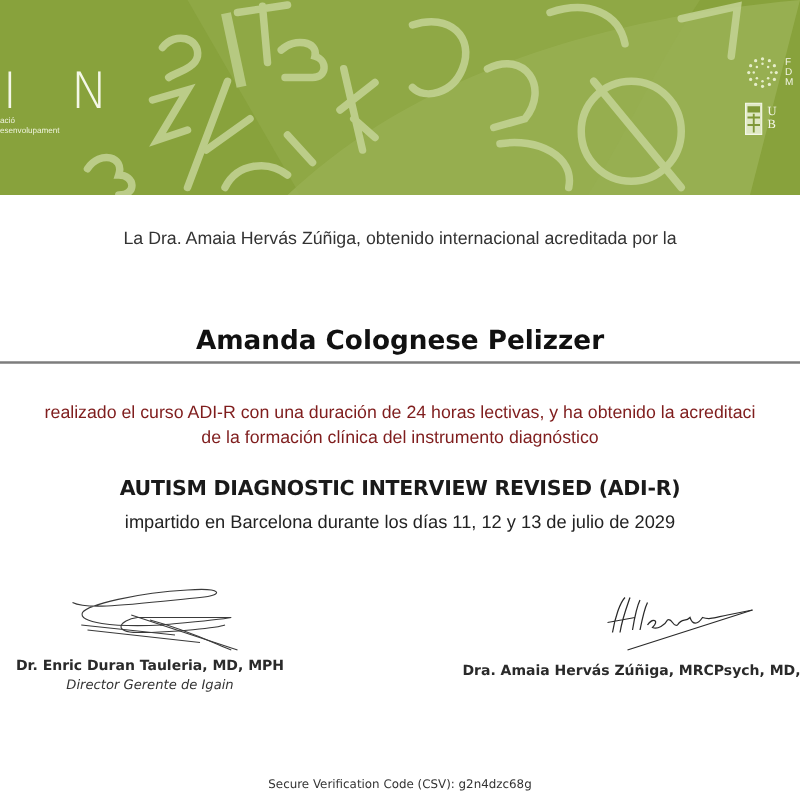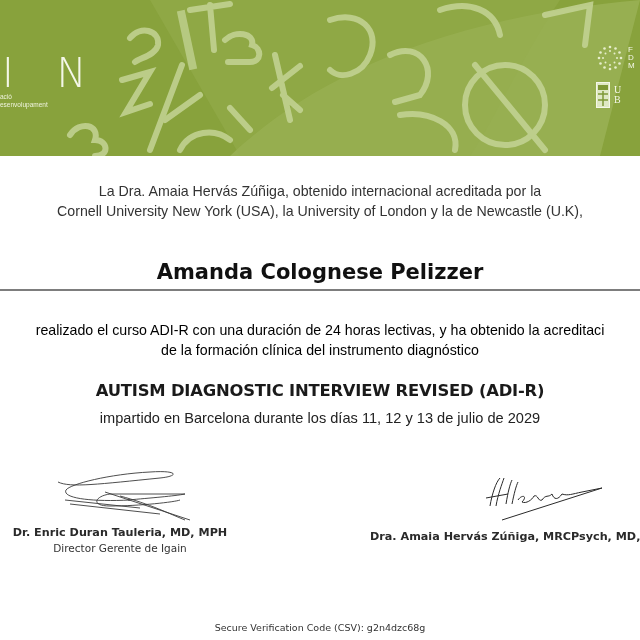--- a/index.html
+++ b/index.html
@@ -23,29 +23,29 @@
   }
   .logo-right { position: absolute; left: 596px; top: 44px; width: 44px; }
   .logo-right .row { display: flex; align-items: center; gap: 4px; margin-bottom: 10px; }
   .logo-right .txt { font-size: 8px; line-height: 8px; color: #f4f7e8; }
   .logo-right .txt.serif { font-family: "Liberation Serif", serif; font-size: 10px; line-height: 10px; }
 
   .center { position: absolute; left: 0; width: 640px; text-align: center; white-space: nowrap; }
   .intro { top: 181px; font-size: 14.2px; line-height: 20px; color: #333; }
   .name { top: 259px; font-family: "DejaVu Sans", sans-serif; font-weight: bold; font-size: 21px; line-height: 26px; color: #111; }
   .rule { position: absolute; left: 0; top: 289px; width: 640px; height: 2px; background: #7d7d7d; }
-  .body-text { top: 320px; font-size: 14.2px; line-height: 20px; color: #000000; }
+  .body-text { top: 320px; font-size: 14.2px; line-height: 20px; color: #7f1d1d; }
   .course-title { top: 380px; font-family: "DejaVu Sans", sans-serif; font-weight: bold; font-size: 16.4px; line-height: 22px; color: #1a1a1a; letter-spacing: -0.2px; }
   .course-sub { top: 408px; font-size: 14.6px; line-height: 20px; color: #222; }
 
   .sig { position: absolute; }
   .sig-left { left: 10px; top: 470px; width: 220px; text-align: center; }
   .sig-right { left: 370px; top: 472px; width: 290px; }
   .sig-name { font-family: "DejaVu Sans", sans-serif; font-weight: bold; font-size: 11.2px; line-height: 14px; color: #2a2a2a; white-space: nowrap; }
-  .sig-role { font-family: "DejaVu Sans", sans-serif; font-size: 10.5px; line-height: 16px; color: #333; white-space: nowrap; }
+  .sig-role { font-family: "DejaVu Sans", sans-serif; font-style: italic; font-size: 10.5px; line-height: 16px; color: #333; white-space: nowrap; }
 
   .csv { top: 622px; font-family: "DejaVu Sans", sans-serif; font-size: 9.5px; line-height: 12px; color: #333; }
 </style>
 </head>
 <body>
 
 <div class="banner">
   <svg class="bg" width="640" height="156" viewBox="0 0 640 156">
     <path d="M230,156 C300,90 420,20 640,0 L640,0 L600,156 Z" fill="#a4ba62" opacity="0.55"></path>
     <path d="M150,0 L560,0 C520,60 500,110 470,156 L240,156 Z" fill="#96ae4e" opacity="0.5"></path>
@@ -120,21 +120,20 @@
       <div>
         <div class="txt serif">U</div>
         <div class="txt serif">B</div>
       </div>
     </div>
   </div>
 </div>
 
 <div class="center intro">
   <div>La Dra. Amaia Hervás Zúñiga, obtenido internacional acreditada por la</div>
-  <div>Cornell University New York (USA), la University of London y la de Newcastle (U.K),</div>
 </div>
 
 <div class="center name">Amanda Colognese Pelizzer</div>
 <div class="rule"></div>
 
 <div class="center body-text">
   <div>realizado el curso ADI-R con una duración de 24 horas lectivas, y ha obtenido la acreditaci</div>
   <div>de la formación clínica del instrumento diagnóstico</div>
 </div>
 

